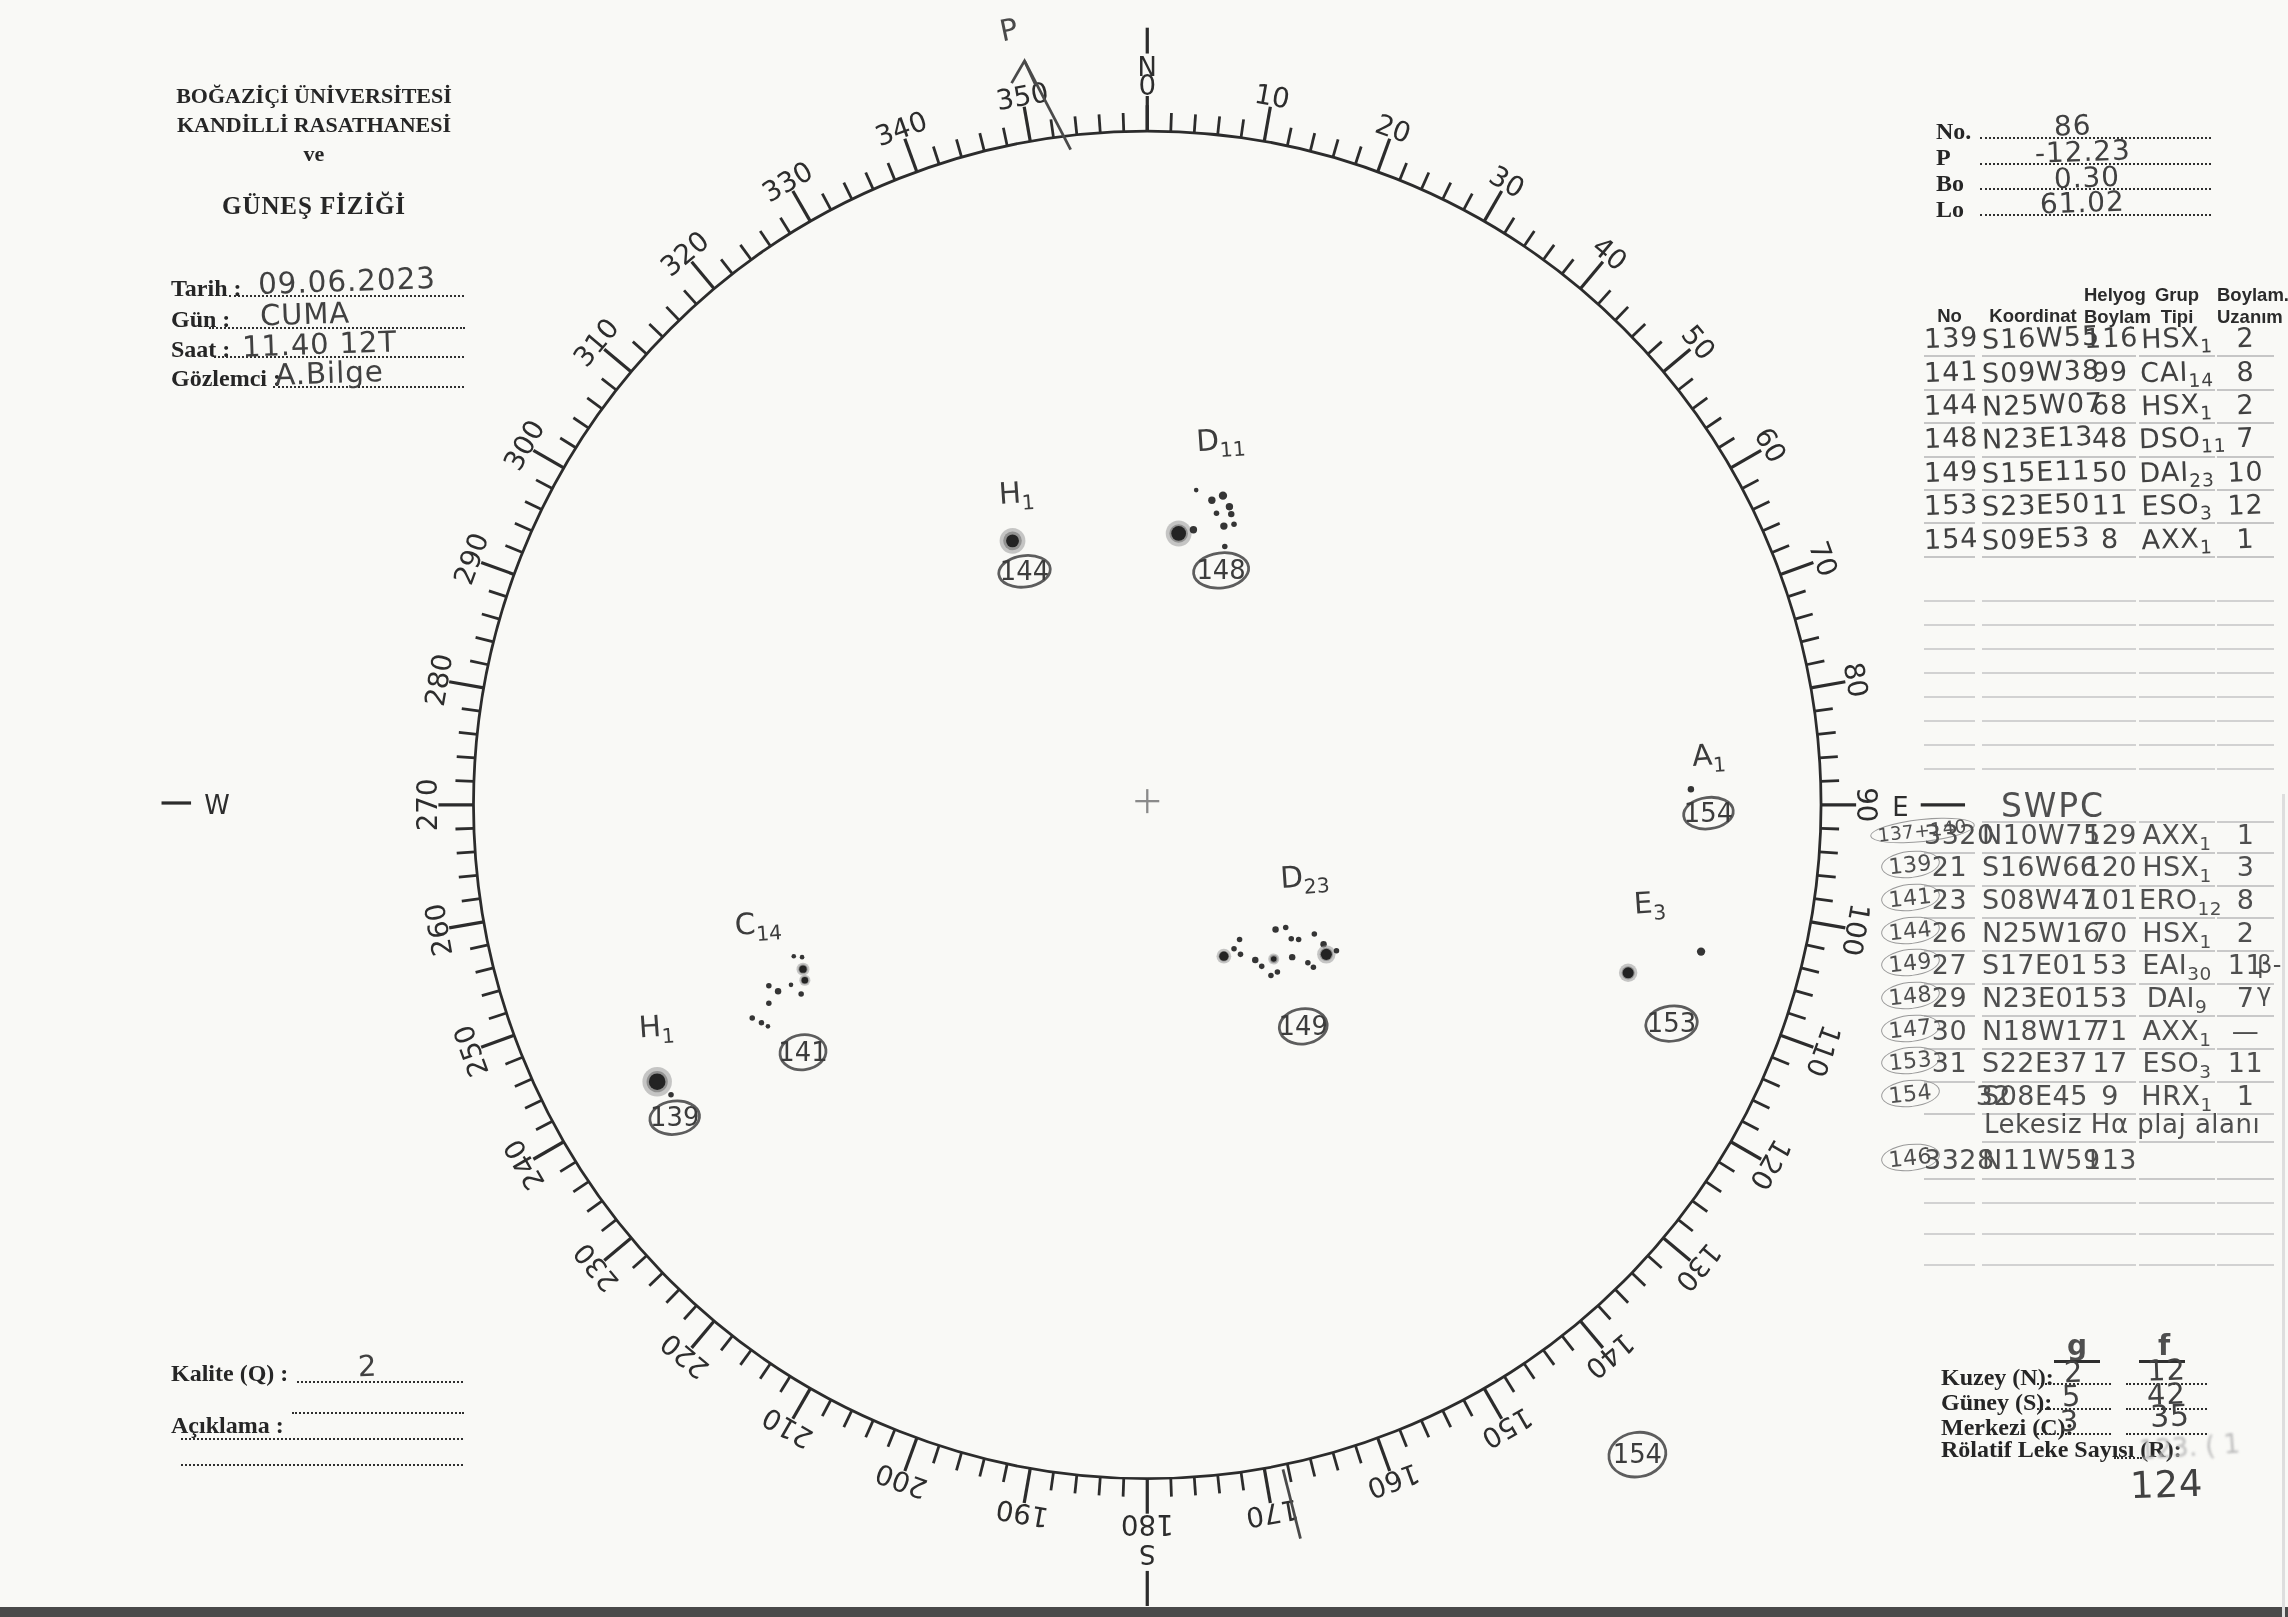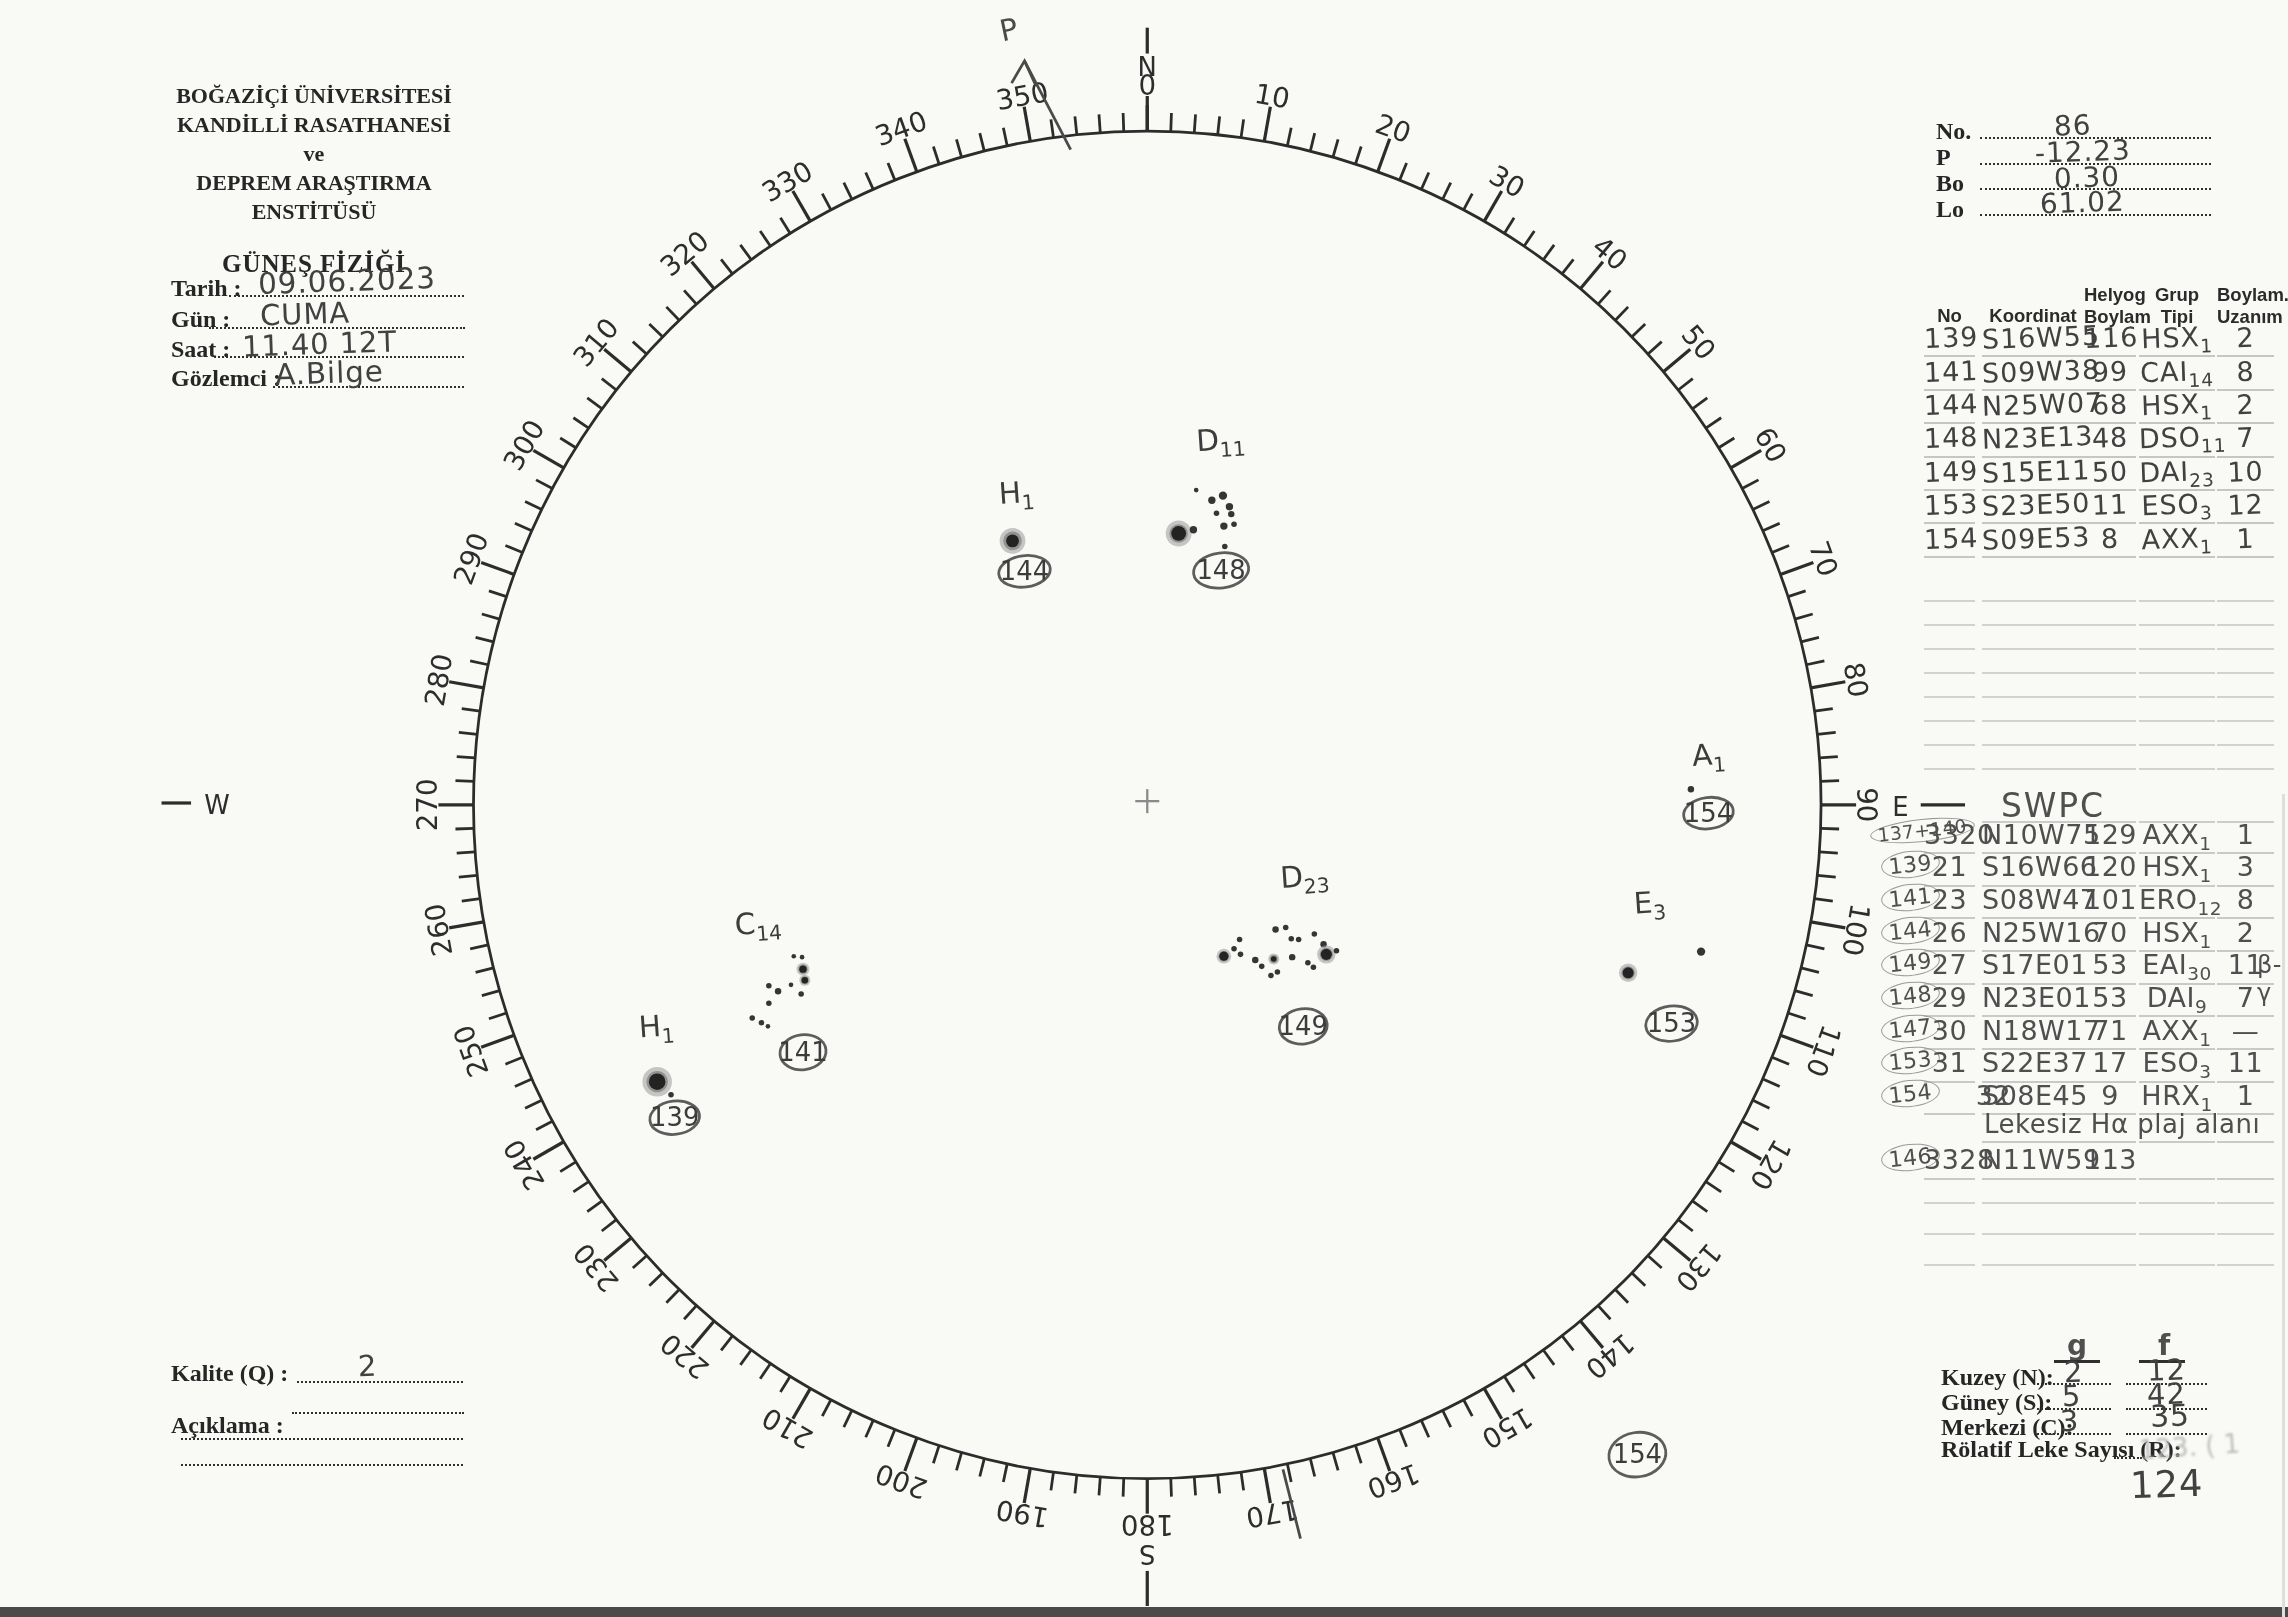--- a/index.html
+++ b/index.html
@@ -366,21 +366,20 @@
         <text x="1811" y="1110" text-anchor="middle" dominant-baseline="middle" font-family="&quot;DejaVu Sans&quot;, sans-serif" font-size="28" fill="#3c3c3c">153</text>
       </g>
       <ellipse cx="1774" cy="1576" rx="31" ry="24" fill="none" stroke="#5d5d5d" stroke-width="3" transform="rotate(-9 1774 1576)"></ellipse>
       <text x="1774" y="1577" text-anchor="middle" dominant-baseline="middle" font-family="&quot;DejaVu Sans&quot;, sans-serif" font-size="28" fill="#3c3c3c">154</text>
     </svg>
 
   <div class="hdr">
     <div class="serifB h1">BOĞAZİÇİ ÜNİVERSİTESİ</div>
     <div class="serifB h1">KANDİLLİ RASATHANESİ</div>
     <div class="serifB h1">ve</div>
-    <div class="serifB h1">DEPREM ARAŞTIRMA ENSTİTÜSÜ</div>
     <div class="serifB sub">GÜNEŞ FİZİĞİ</div>
   </div>
 
   <div class="abs" style="left:171px;top:275px;width:305px;">
     <div class="abs" style="left:0;top:0;">
       <span class="serifB fieldlabel">Tarih :</span>
     </div>
     <div class="abs" style="left:0;top:31px;">
       <span class="serifB fieldlabel">Gün :</span>
     </div>

